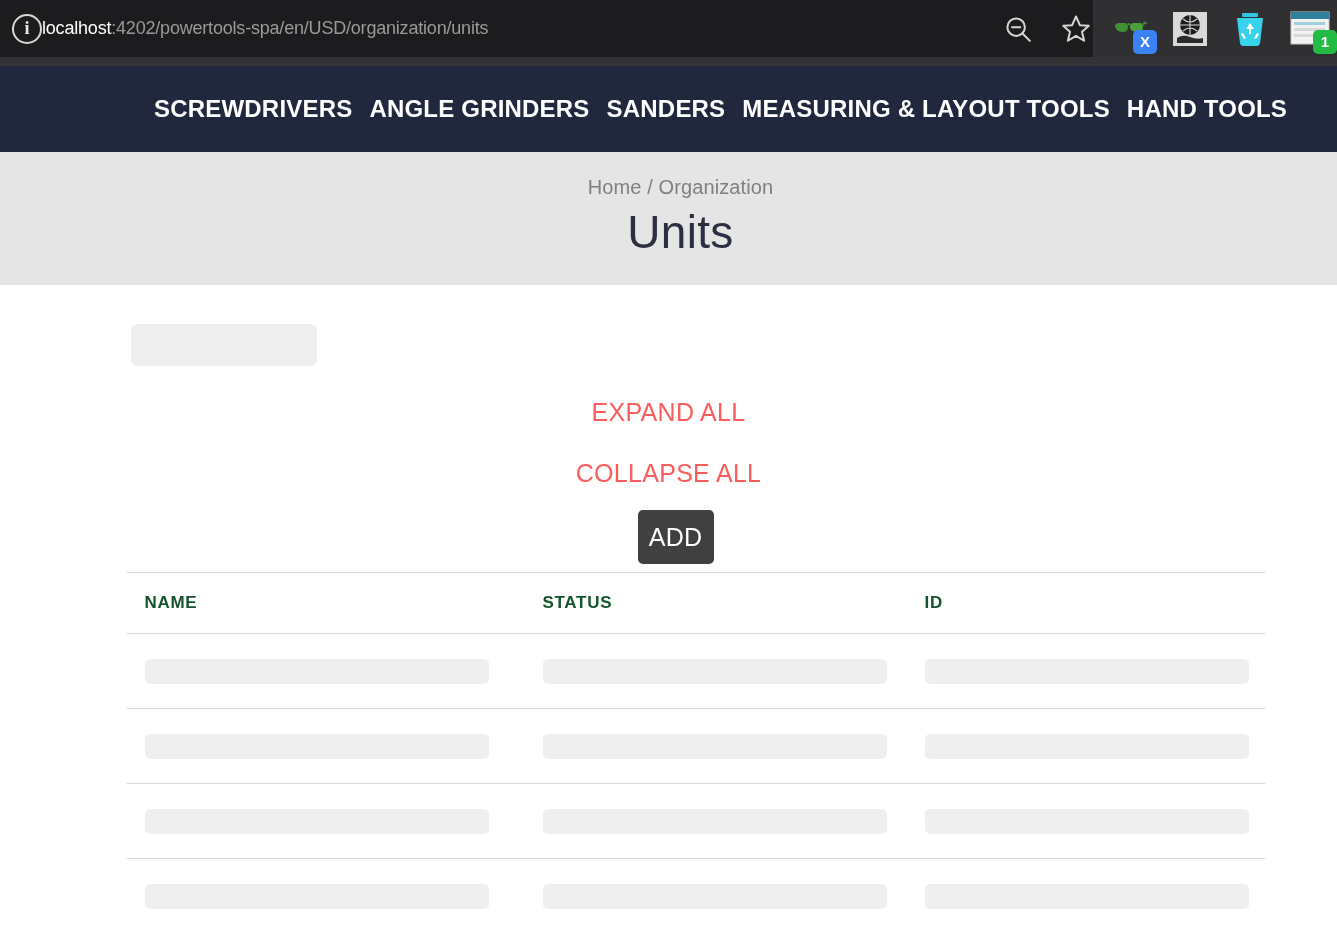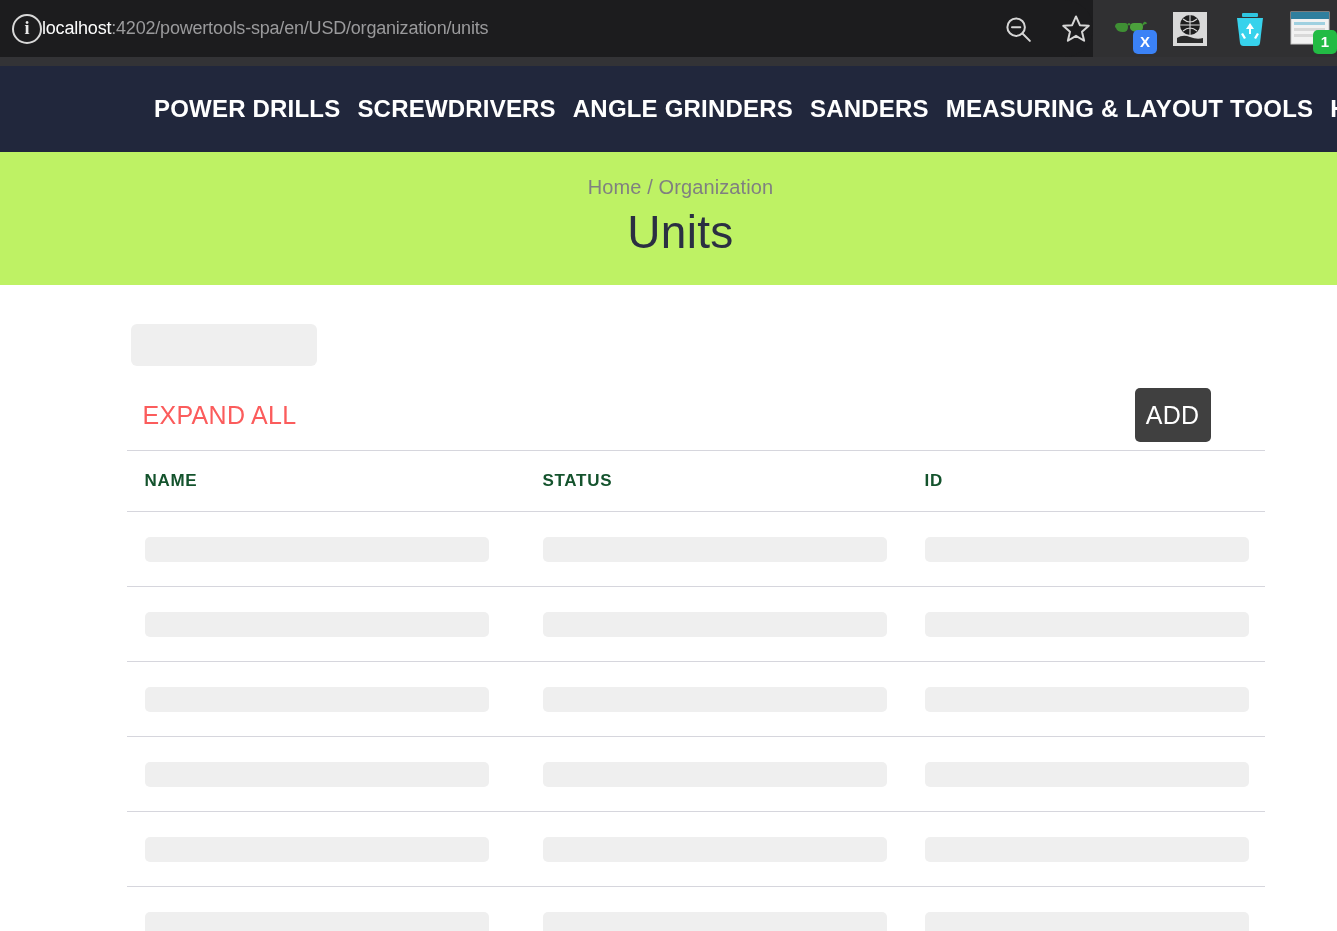--- a/index.html
+++ b/index.html
@@ -138,21 +138,21 @@
     font-size: 24px;
     font-weight: bold;
     letter-spacing: 0.2px;
     margin-right: 17px;
     flex: none;
   }
 
   
   .page-header {
     height: 133px;
-    background: #bef264;
+    background: #e5e5e5;
     text-align: center;
     box-sizing: border-box;
     padding-top: 24px;
     padding-left: 24px;
   }
   .breadcrumb {
     font-size: 20px;
     color: #808080;
     letter-spacing: 0.1px;
   }
@@ -186,21 +186,22 @@
     background: #efefef;
     margin-top: 39px;
     margin-left: 4px;
   }
 
   .actions-row {
     display: flex;
     align-items: center;
     justify-content: space-between;
     margin-top: 22px;
-    gap: 0;
+    gap: 12px;
+    flex-direction: column;
   }
   .text-action {
     color: #fb5c5c;
     font-size: 25px;
     letter-spacing: 0.3px;
     background: none;
     border: none;
     cursor: pointer;
     padding: 10px 16px;
     font-family: inherit;
@@ -327,21 +328,20 @@
       </svg>
       <span class="badge badge-green">1</span>
     </div>
 
   </div>
 </div>
 
 <div class="chrome-divider"></div>
 
 <nav class="site-nav">
-  <span class="nav-item">POWER DRILLS</span>
   <span class="nav-item">SCREWDRIVERS</span>
   <span class="nav-item">ANGLE GRINDERS</span>
   <span class="nav-item">SANDERS</span>
   <span class="nav-item">MEASURING &amp; LAYOUT TOOLS</span>
   <span class="nav-item">HAND TOOLS</span>
 </nav>
 
 <header class="page-header">
   <div class="breadcrumb">
     <a href="#">Home</a>
@@ -351,20 +351,21 @@
   <h1 class="page-title">Units</h1>
 </header>
 
 <main class="content">
   <div class="inner">
 
     <div class="filter-skeleton"></div>
 
     <div class="actions-row">
       <button class="text-action">EXPAND ALL</button>
+      <button class="text-action">COLLAPSE ALL</button>
       <button class="add-button">ADD</button>
     </div>
 
     <table class="units-table">
       <thead>
         <tr>
           <th class="col-name">NAME</th>
           <th class="col-status">STATUS</th>
           <th class="col-id">ID</th>
         </tr>

